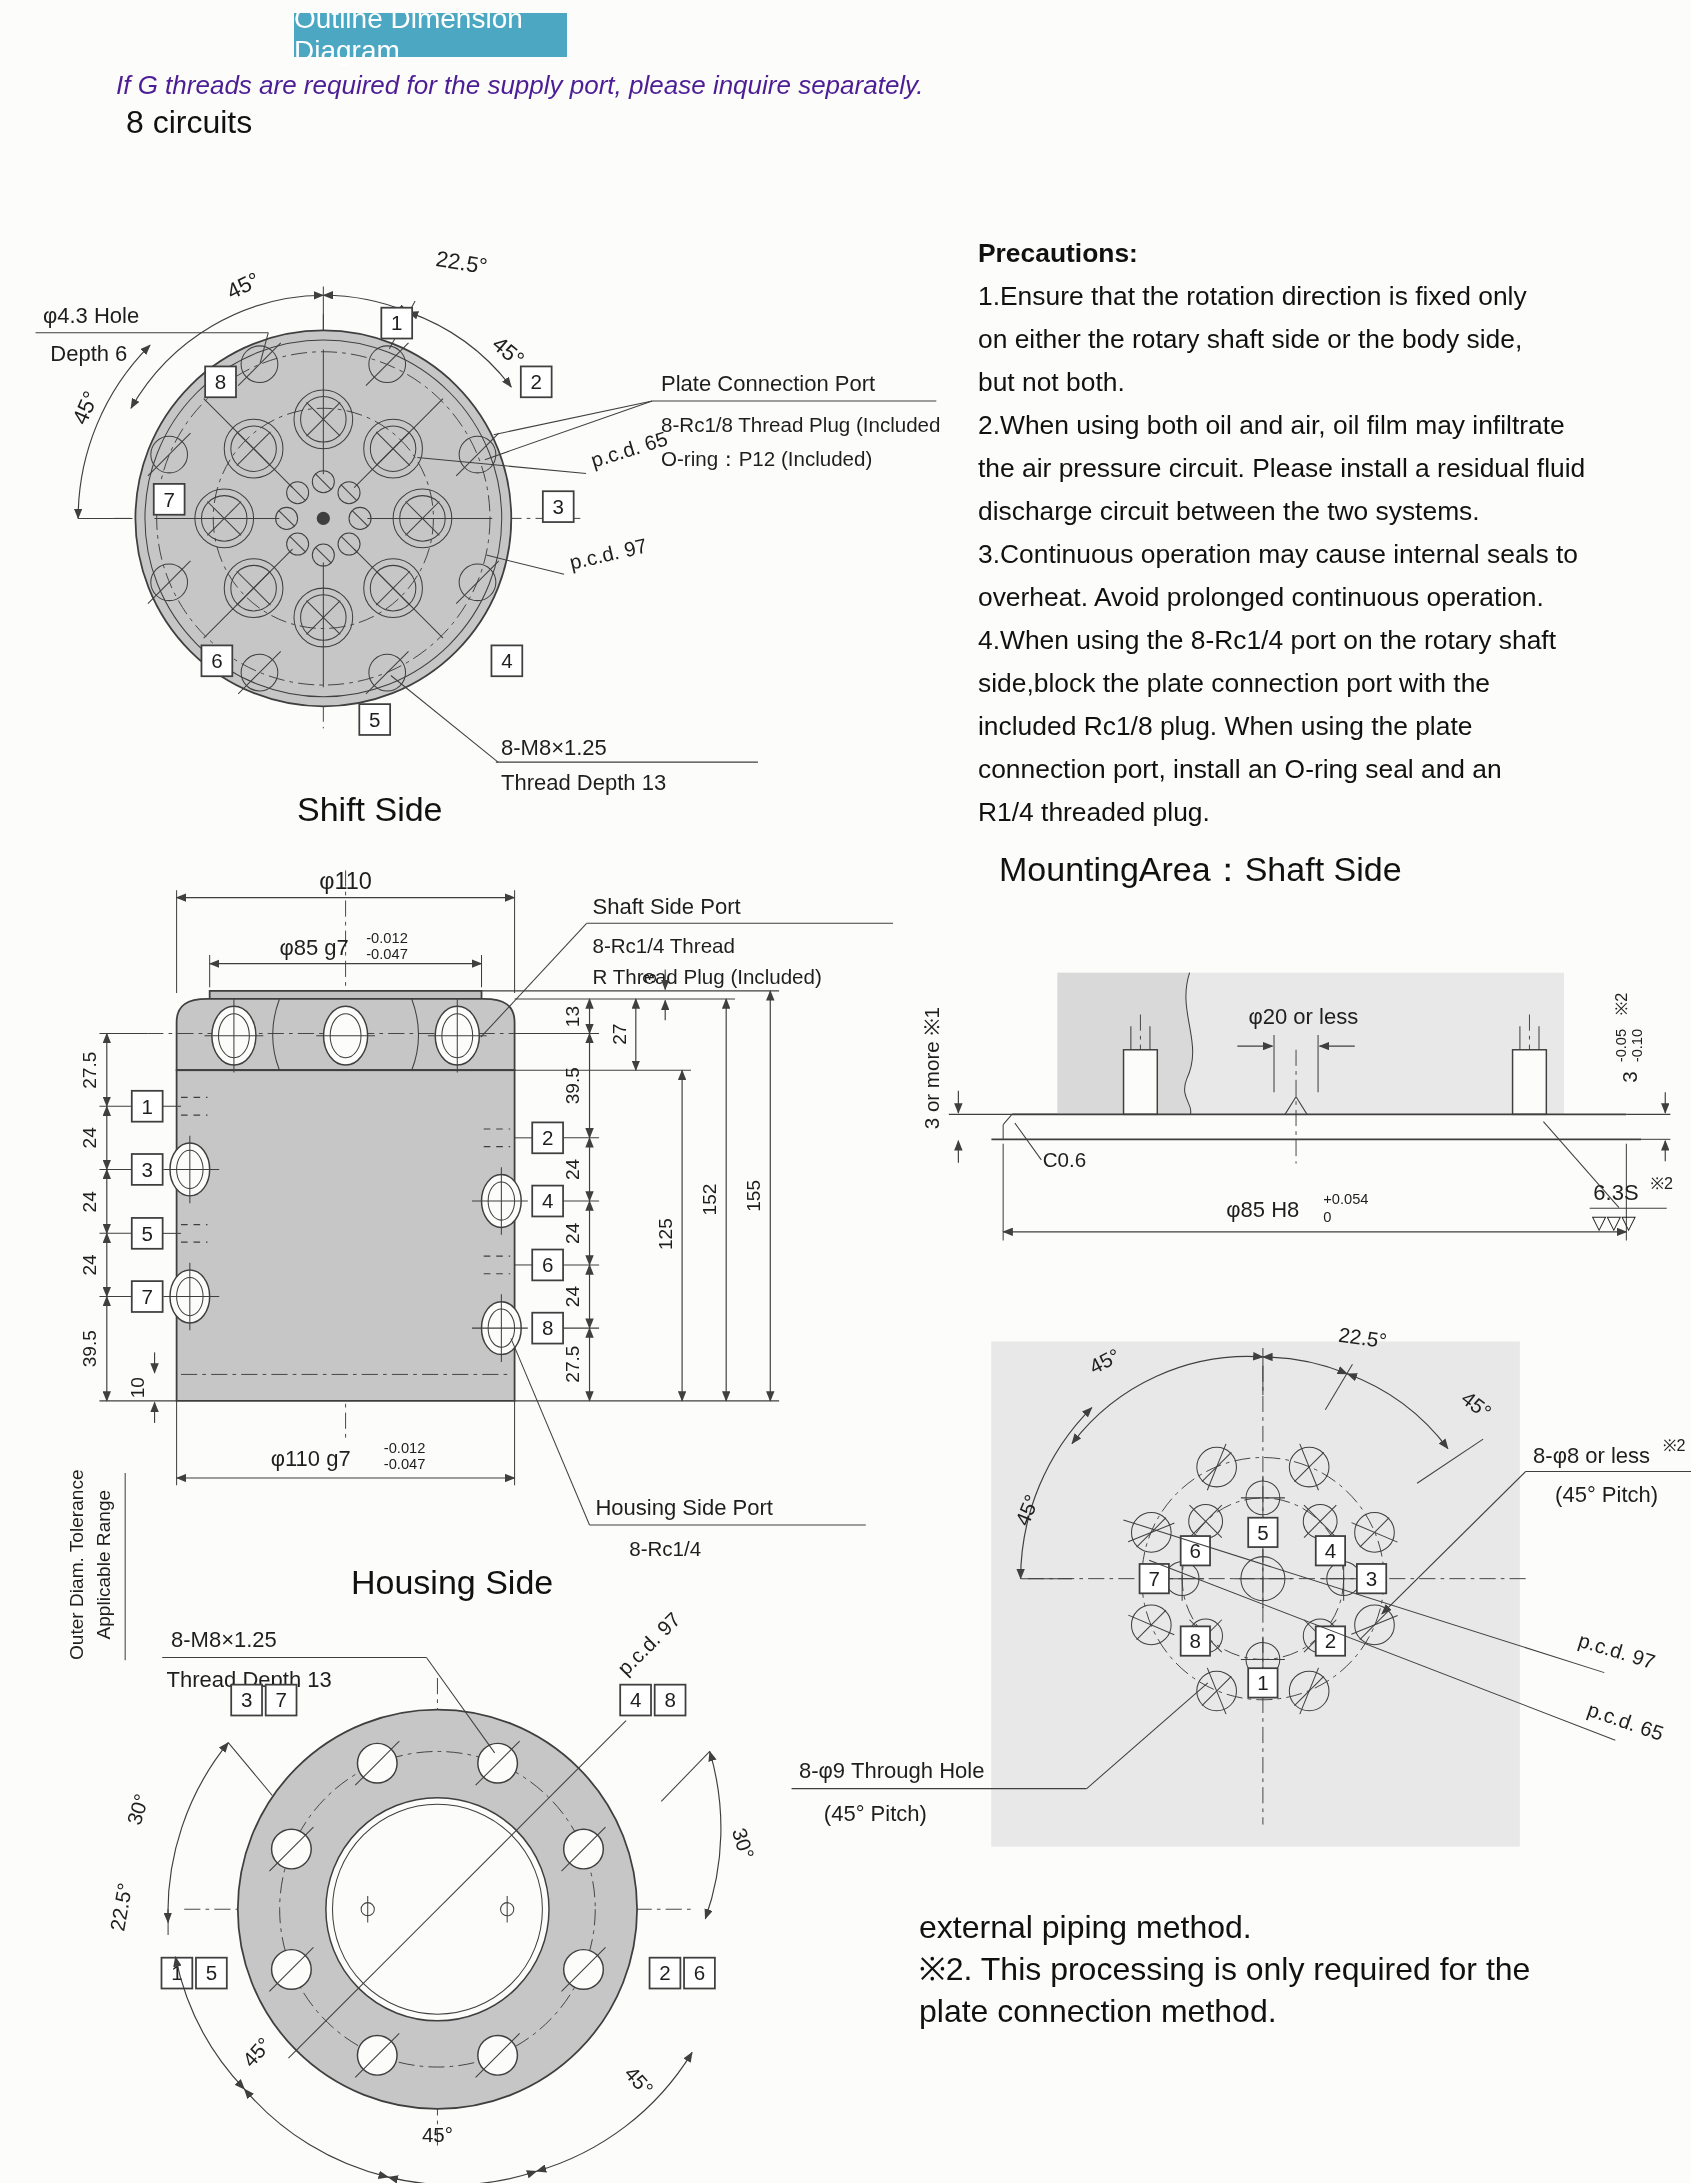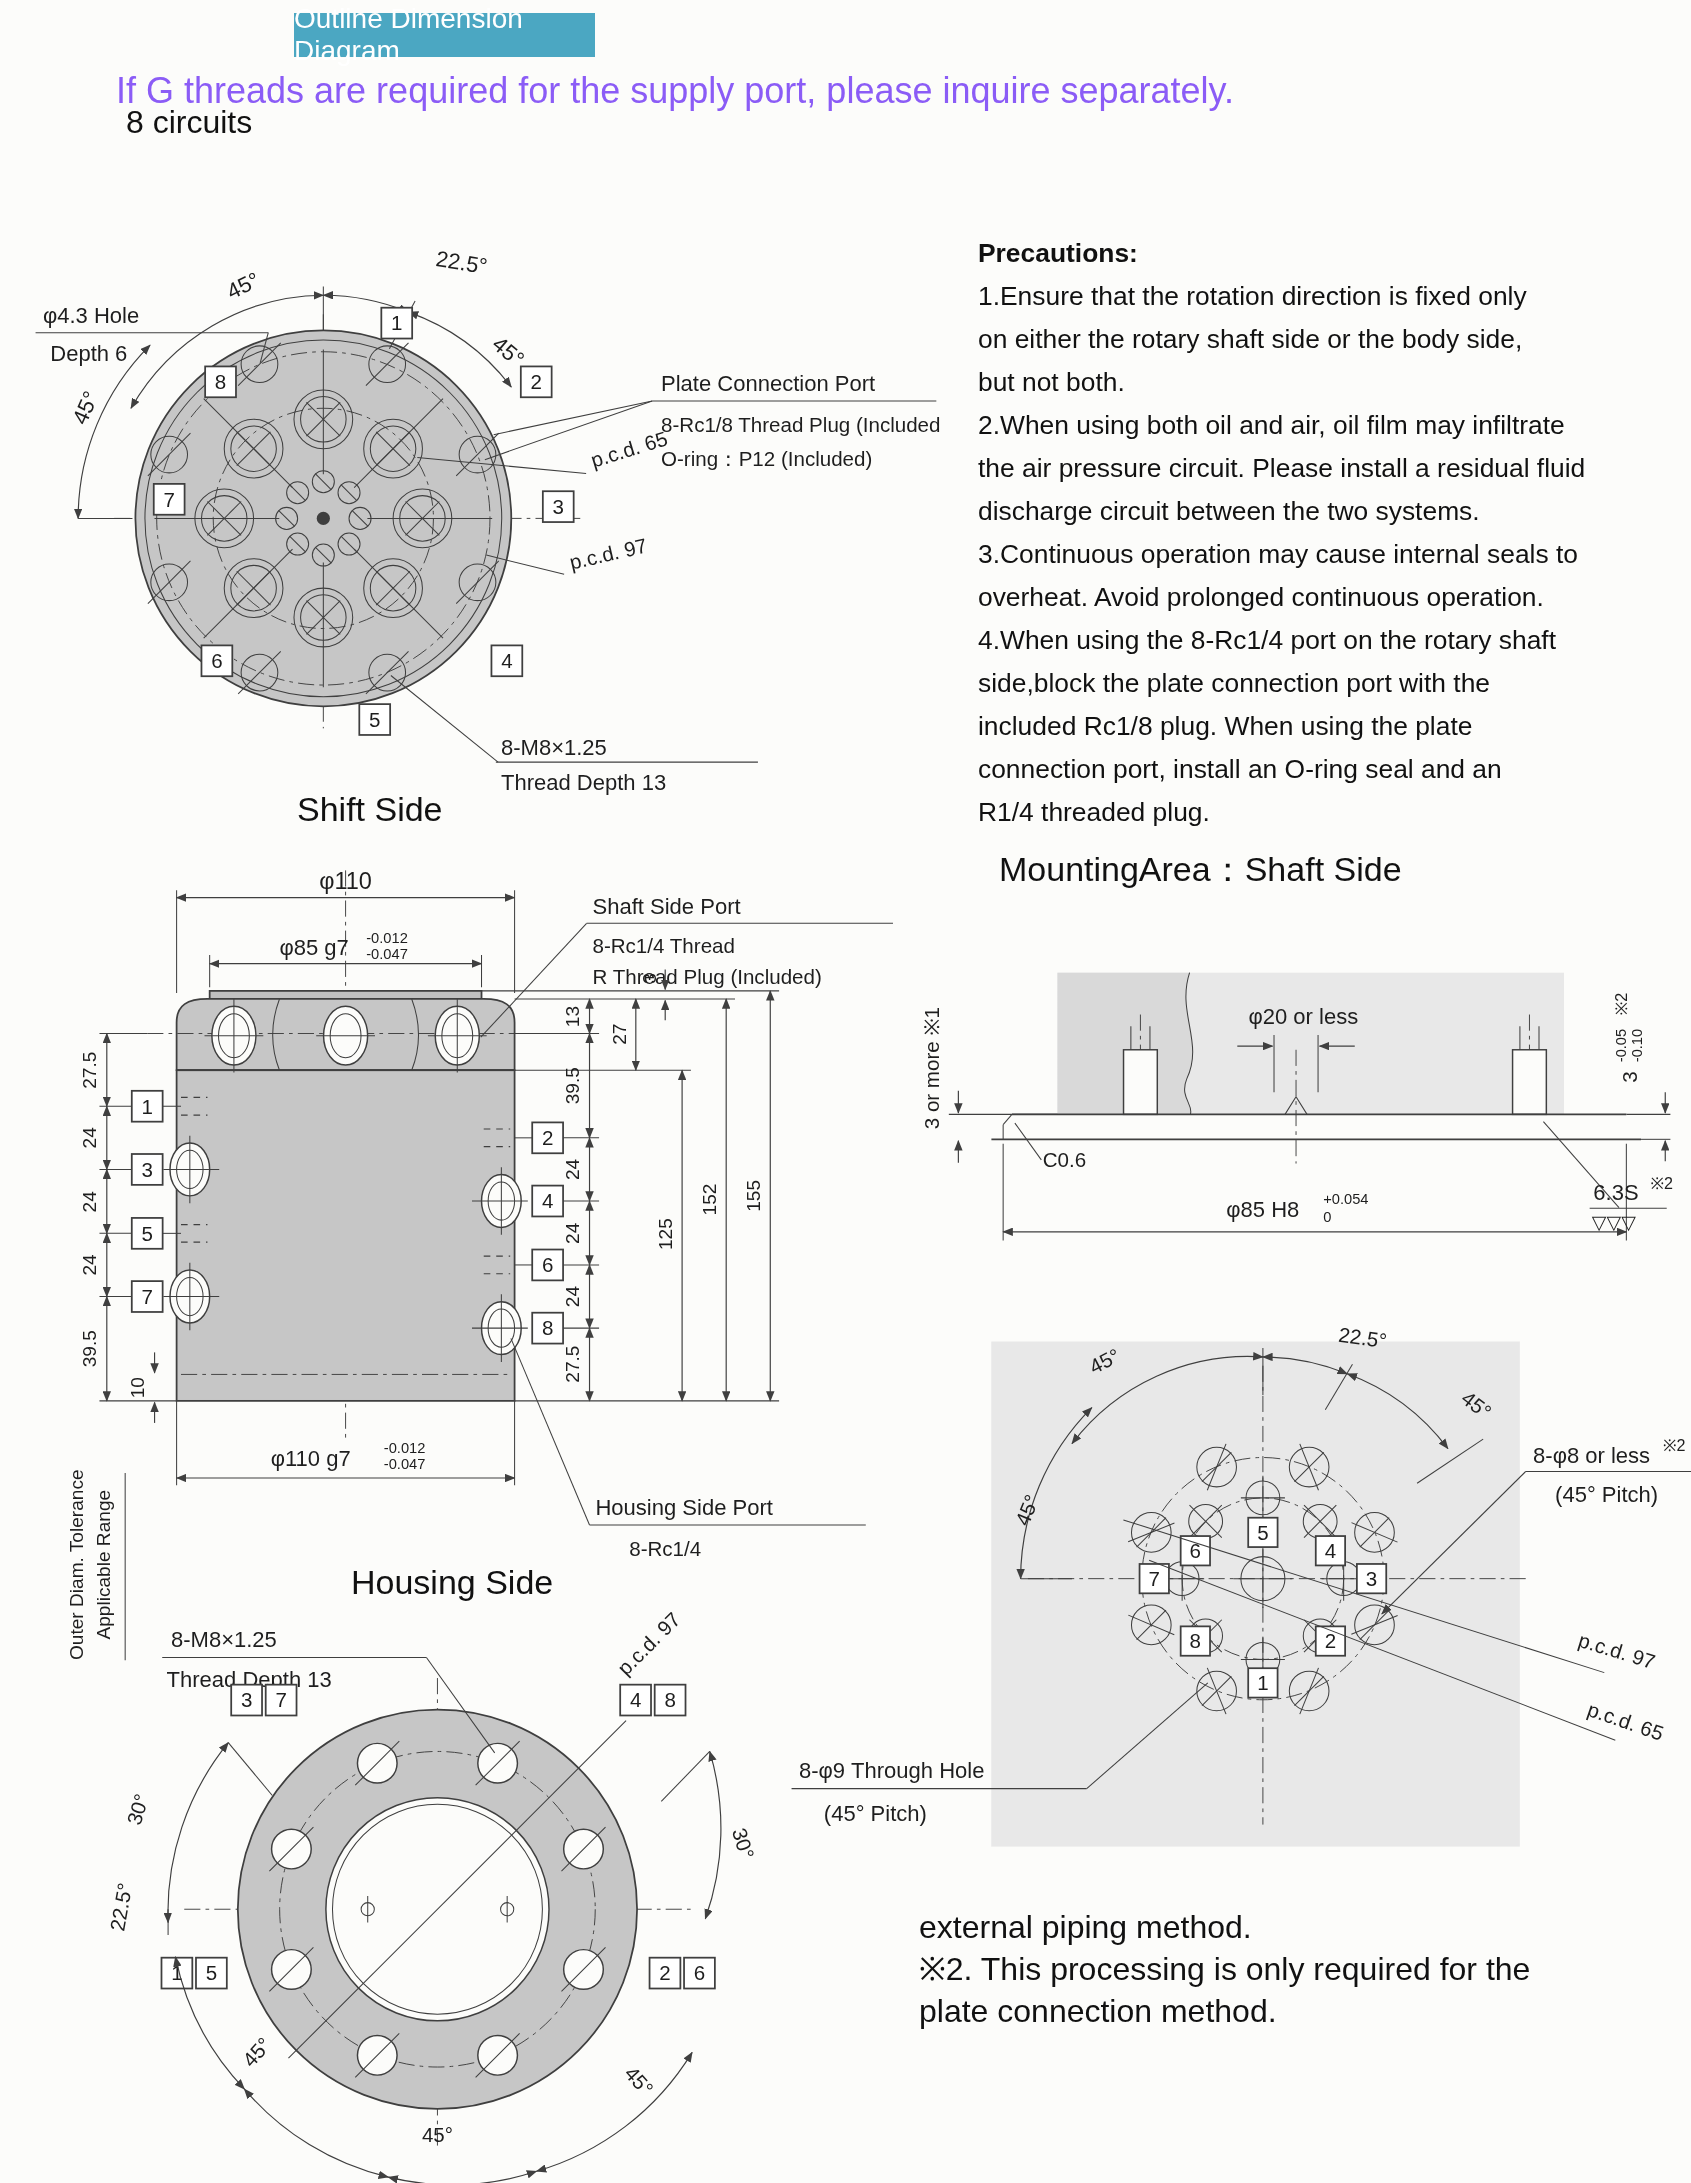--- a/index.html
+++ b/index.html
@@ -1,21 +1,21 @@
 <!DOCTYPE html>
 <html style="--accent: #4ba7c2;font-size:11.7px"><head>
 <meta charset="utf-8">
 <style>
   html,body{margin:0;padding:0;background:#fcfcfa;}
   #page{position:relative;width:1692px;height:2183px;background:#fcfcfa;overflow:hidden;
         font-family:"Liberation Sans",sans-serif;color:#1e1e1e;}
   .abs{position:absolute;}
-  #banner{left:294px;top:13.2px;width:301px;height:44px;background:var(--accent,#4ba7c2);
+  #banner{left:294px;top:13.2px;width:273px;height:44px;background:var(--accent,#4ba7c2);
           color:#fff;font-size:28px;display:flex;align-items:center;justify-content:center;}
-  #intro{left:116px;top:70px;font-size:36px;color:#8b5cf6;}
+  #intro{left:116px;top:70px;font-size:26px;color:#4c1d95;font-style:italic;}
   #circuits-title{left:126px;top:104px;font-size:32px;color:#111;}
   #precautions{left:978px;top:232px;width:720px;font-size:26.4px;line-height:43px;color:#111;}
   #precautions .p-head{font-weight:bold;}
   .caption{font-size:34px;color:#111;}
   #mach-heading{left:999px;top:846px;font-size:34px;line-height:47px;color:#111;}
   #notes{left:919px;top:1906px;font-size:32px;line-height:42px;color:#111;}
   svg text{font-family:"Liberation Sans",sans-serif;fill:#1e1e1e;}
   .t20{font-size:20px;}.t22{font-size:22px;}.t26{font-size:26px;}.t28{font-size:28px;}
   .t30{font-size:30px;}.t32{font-size:32px;}
   .mid{text-anchor:middle;}

